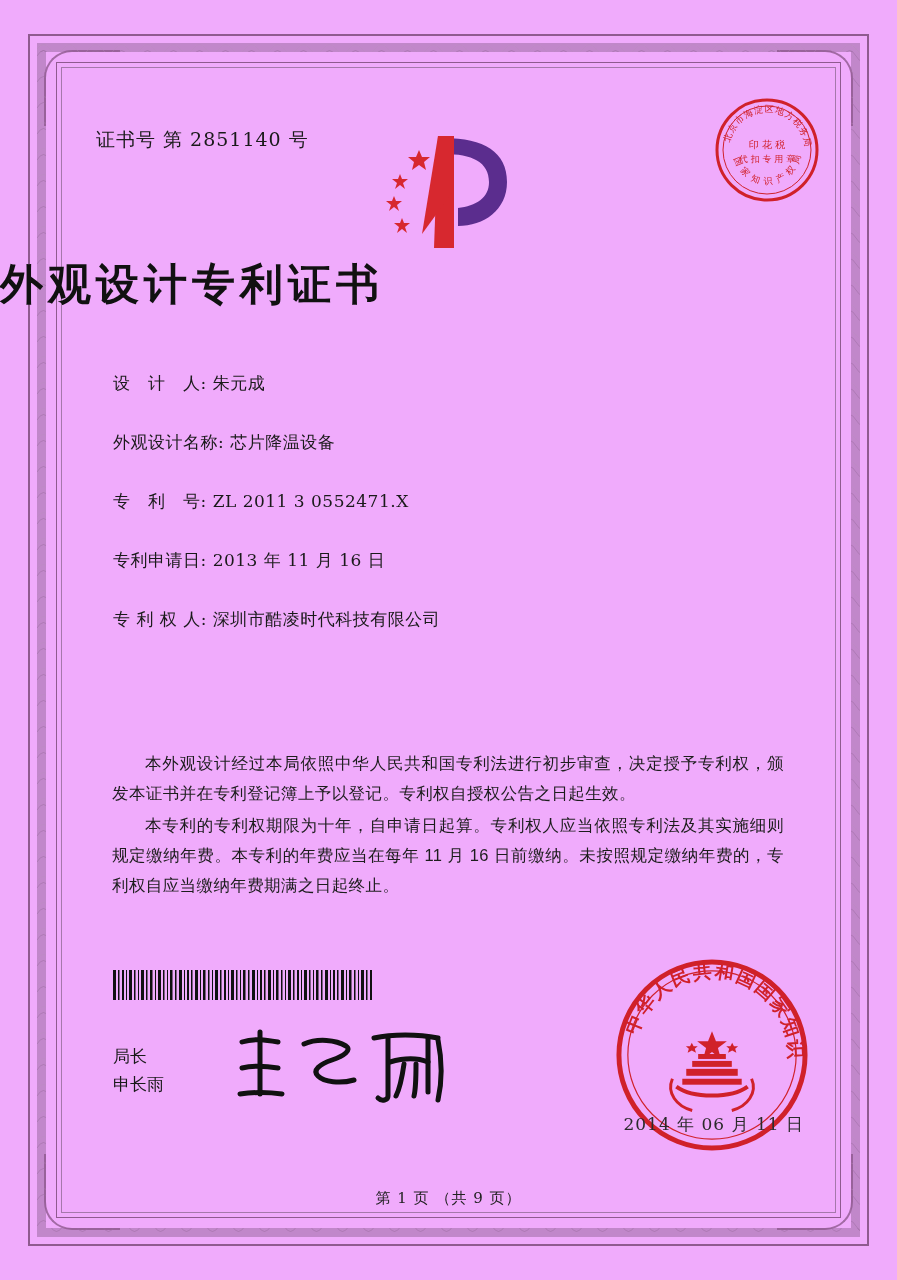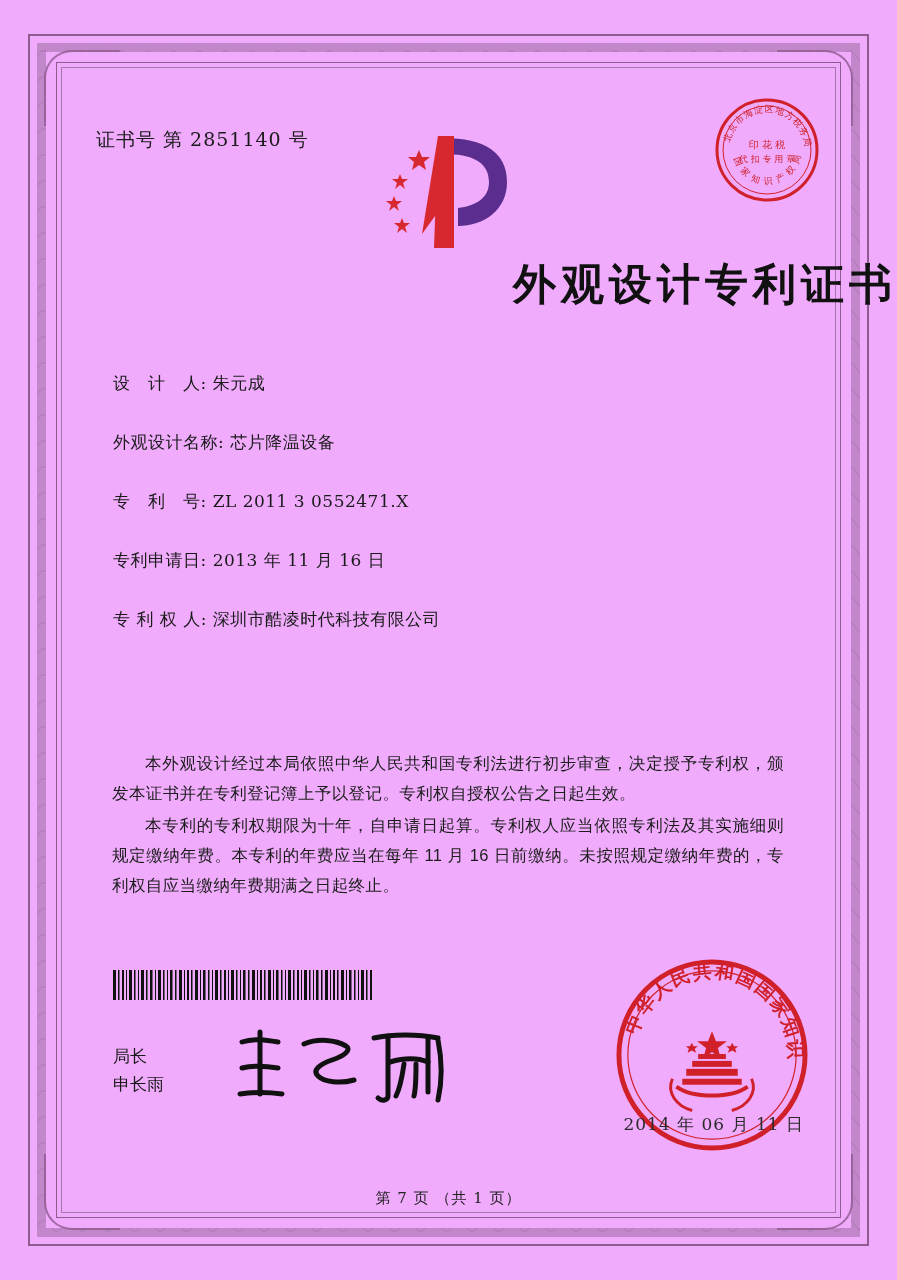--- a/index.html
+++ b/index.html
@@ -89,21 +89,21 @@
     bottom: 126px;
     width: 198px;
     height: 198px;
   }
 
   
   .cert-title {
     position: absolute;
     top: 256px;
     left: 0; right: 0;
-    text-align: right;
+    text-align: left;
     font-family: "DejaVu Serif", serif;
     font-size: 43px;
     font-weight: bold;
     letter-spacing: 5px;
     color: #111;
   }
 
   
   .cert-no {
     position: absolute;
@@ -409,15 +409,15 @@
       <rect x="-14" y="-9" width="28" height="5" fill="#d0212a"></rect>
       <rect x="-30" y="16" width="60" height="6" fill="#d0212a"></rect>
       <path d="M-36,24 C-20,36 20,36 36,24" fill="none" stroke="#d0212a" stroke-width="4"></path>
       <path d="M-40,16 C-46,30 -36,44 -20,48" fill="none" stroke="#d0212a" stroke-width="3"></path>
       <path d="M40,16 C46,30 36,44 20,48" fill="none" stroke="#d0212a" stroke-width="3"></path>
     </g>
   </svg>
 
   <div class="stamp-date">2014 年 06 月 11 日</div>
 
-  <div class="footer">第 7 页 （共 1 页）</div>
+  <div class="footer">第 1 页 （共 9 页）</div>
 
 </div>
 
 </body></html>

